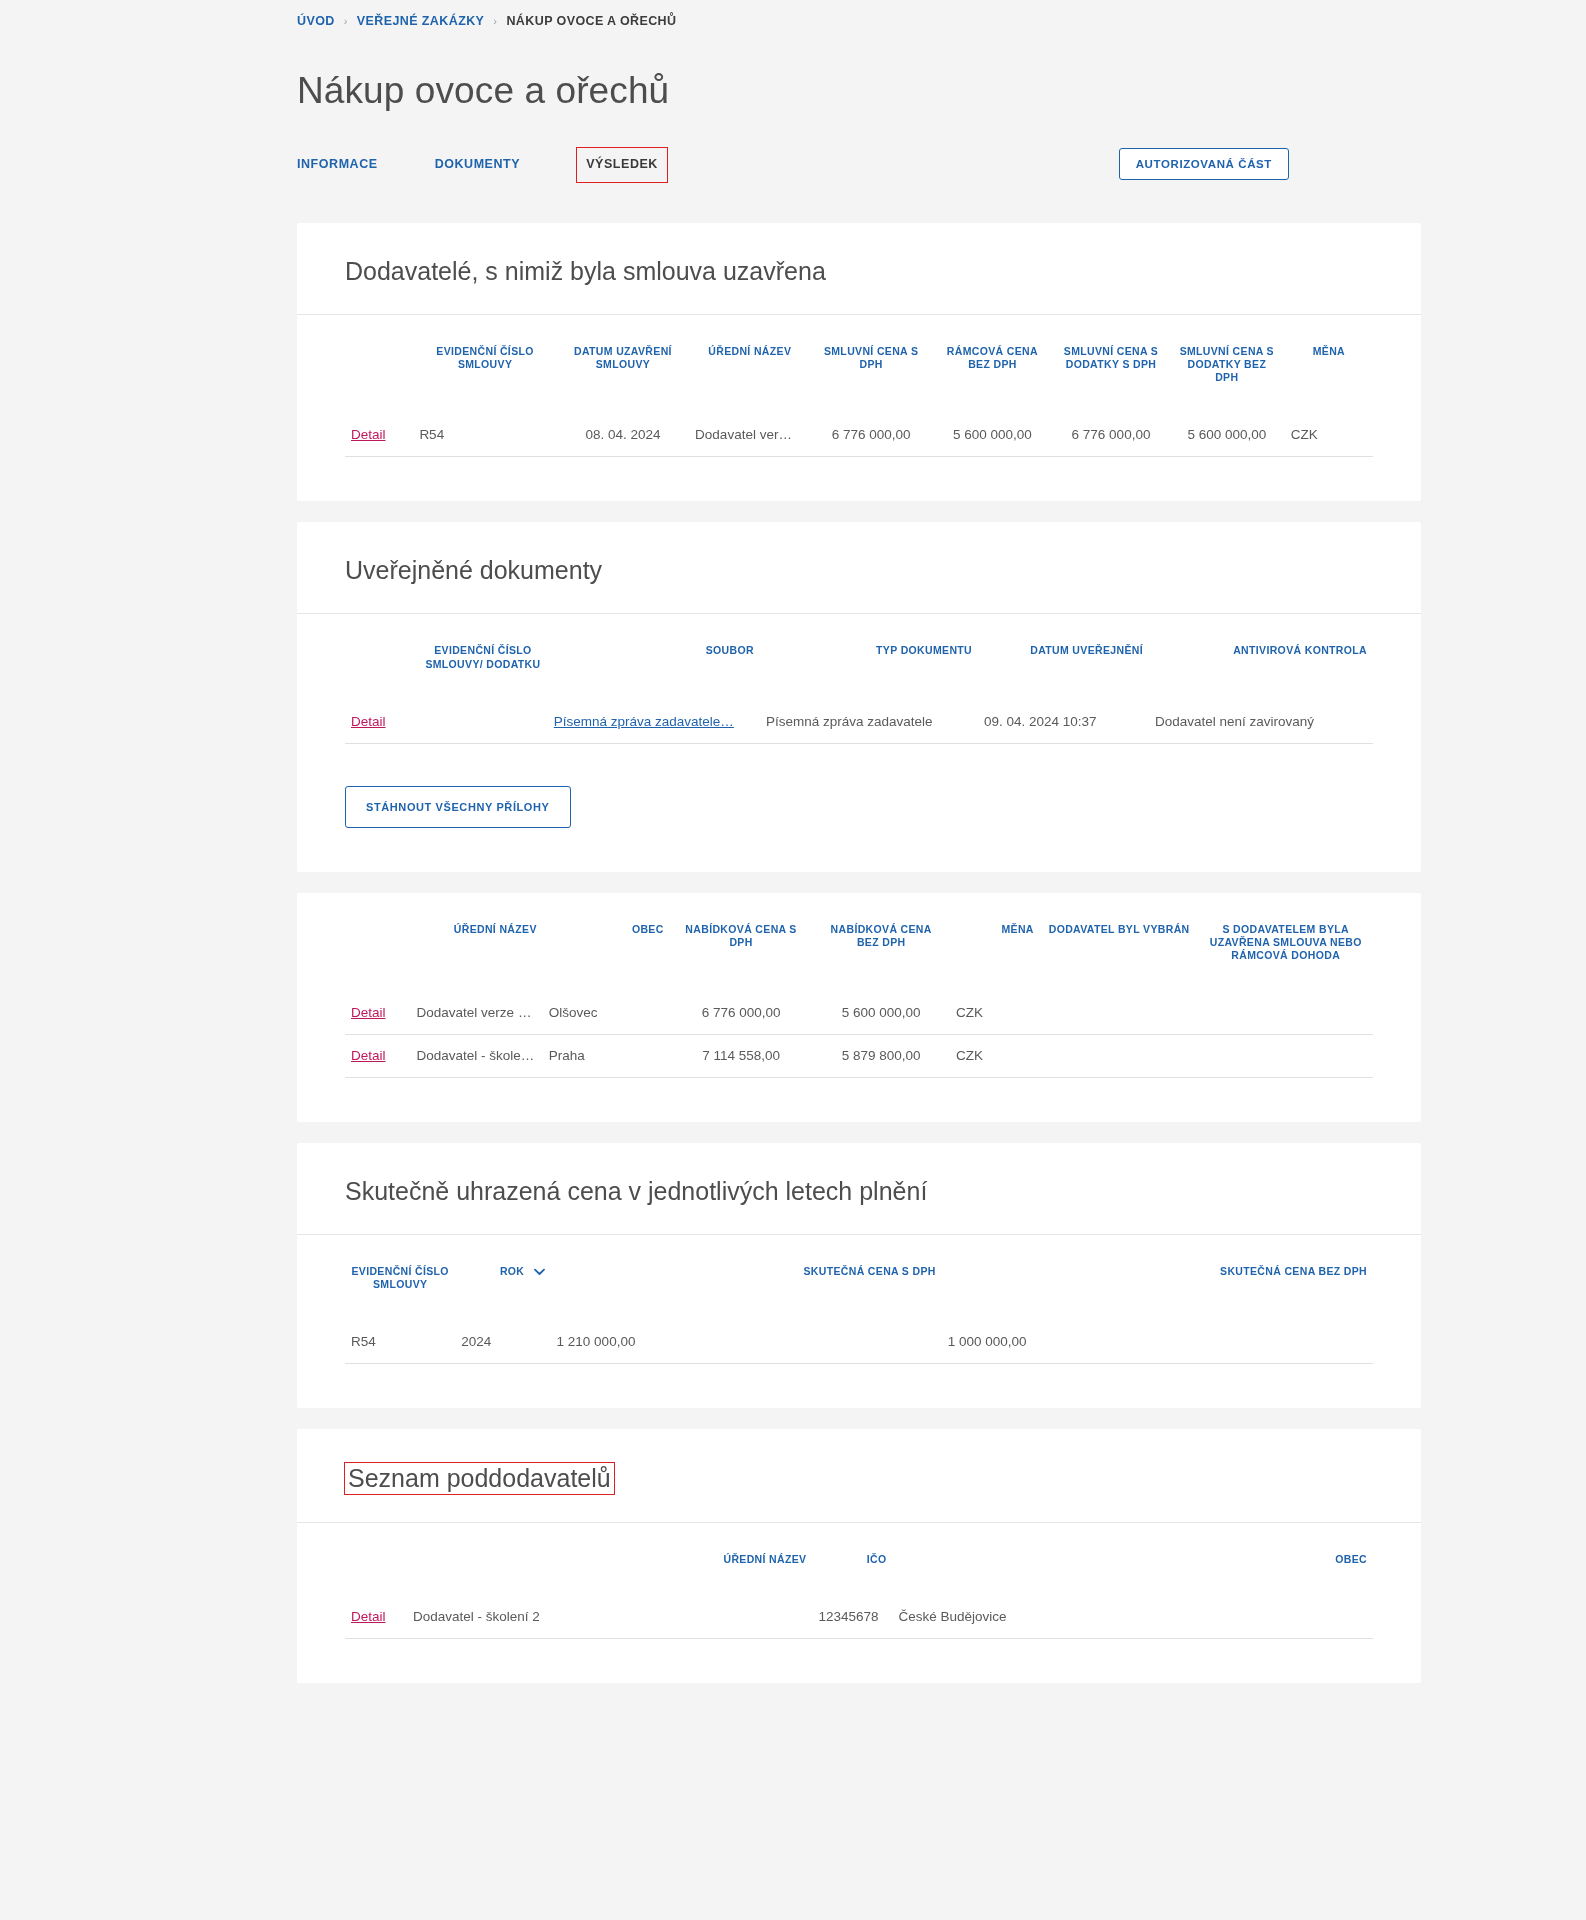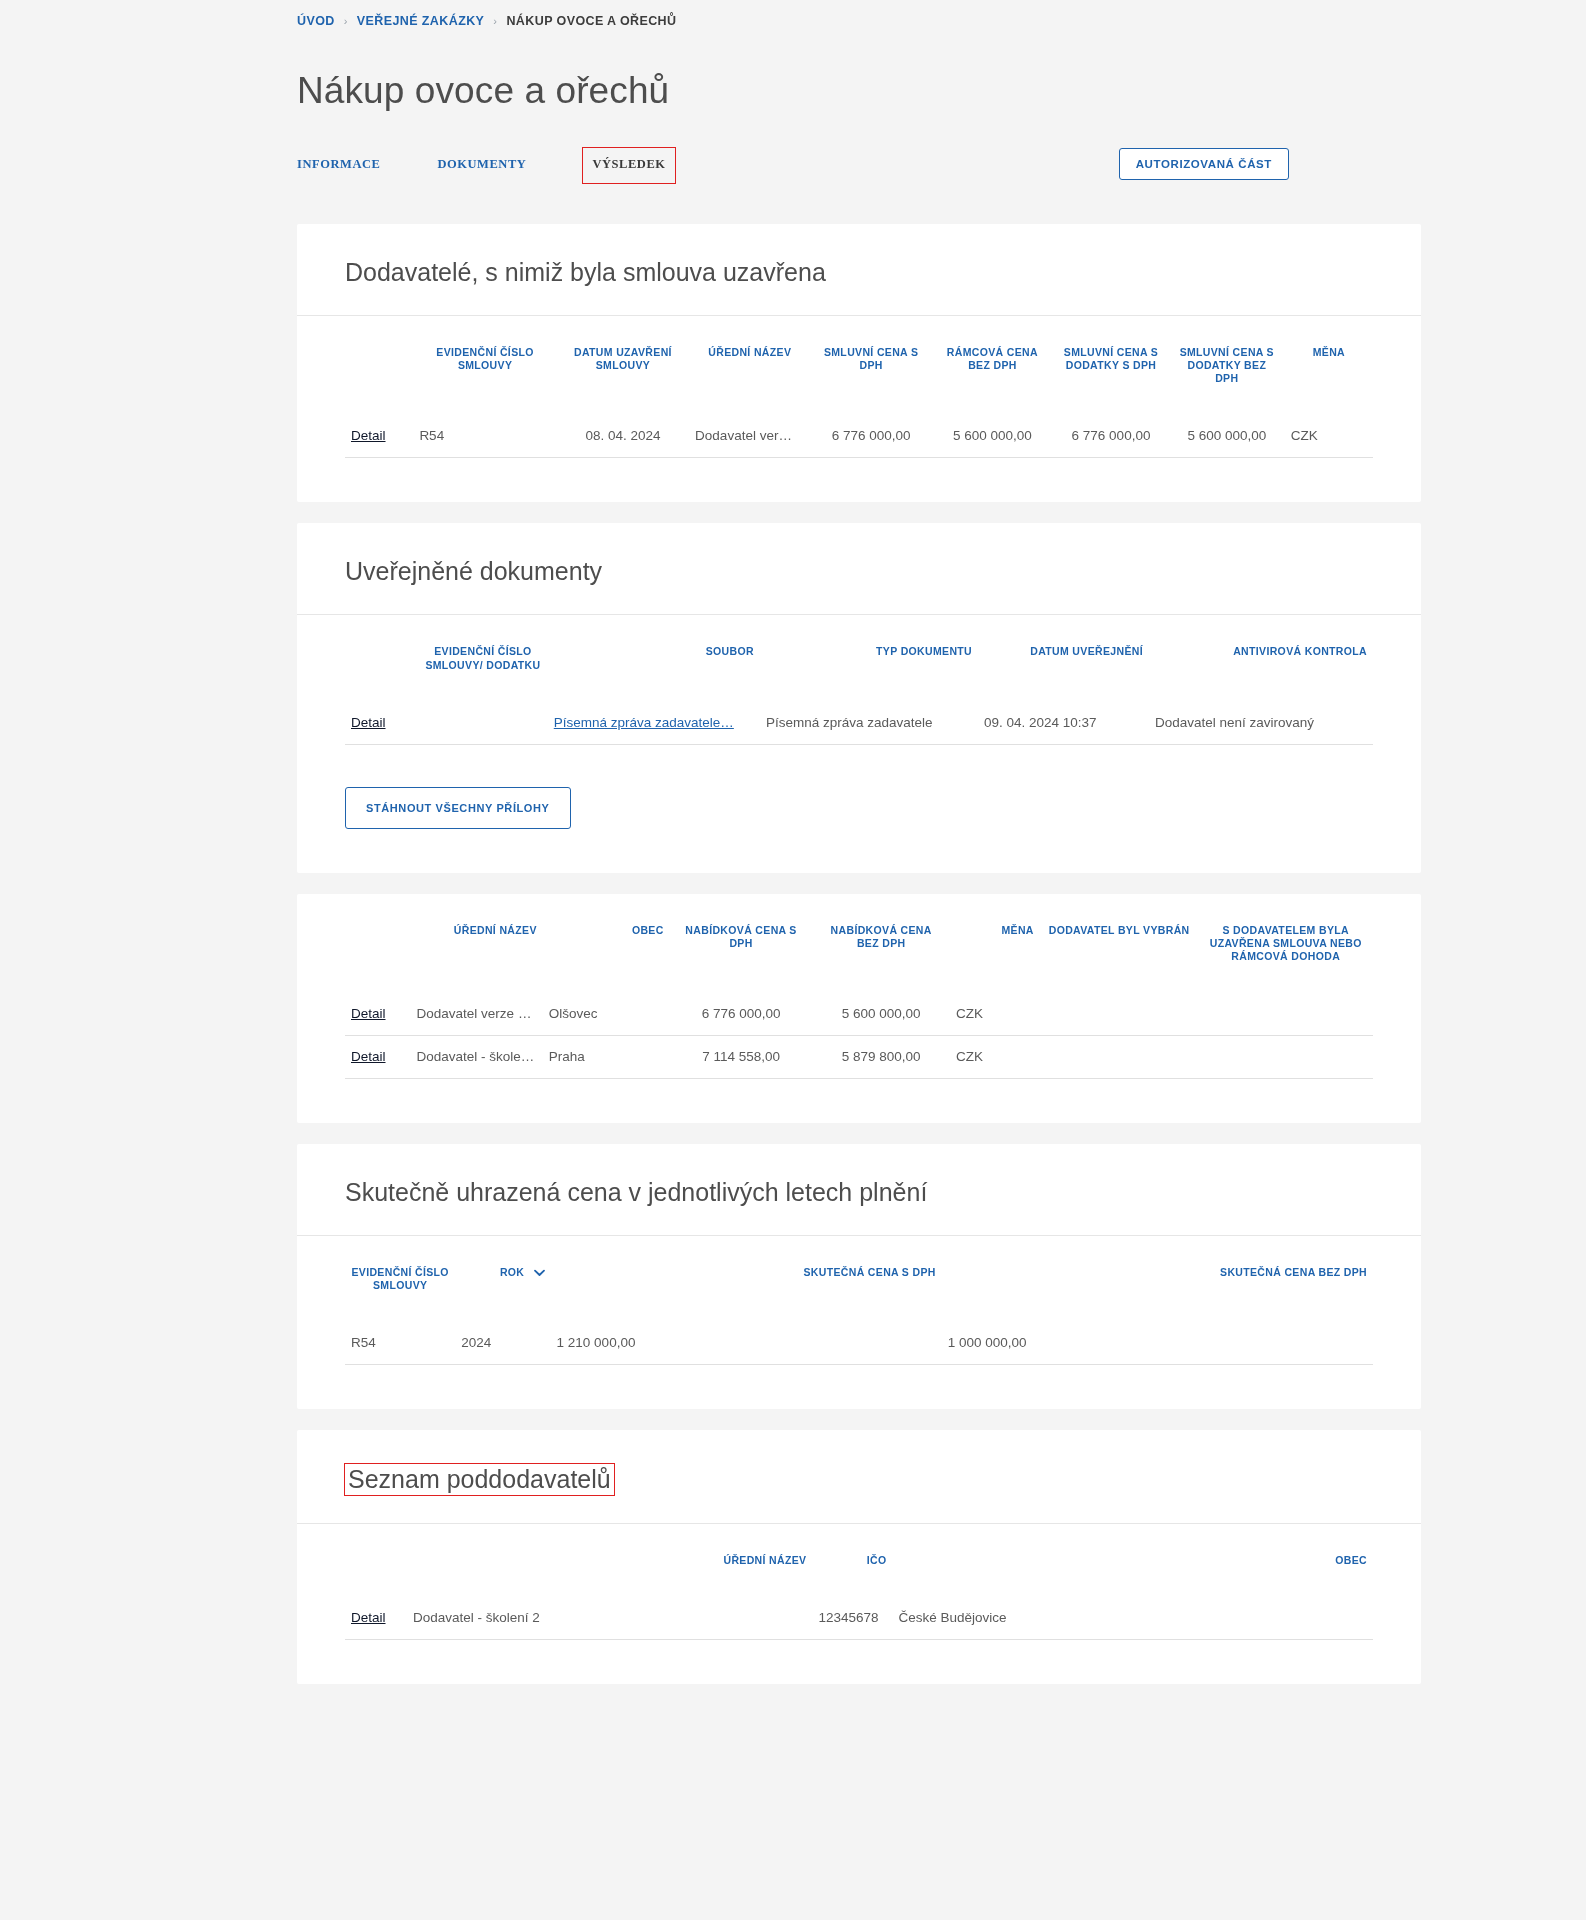--- a/index.html
+++ b/index.html
@@ -38,21 +38,21 @@
   }
 
   
   .tabbar {
     margin: 36px 0 0 0;
     padding: 0 239px 0 239px;
     display: flex;
     align-items: flex-start;
     justify-content: space-between;
   }
-  .tabs { display: flex; align-items: stretch; gap: 0; font-family: Liberation Serif, serif; }
+  .tabs { display: flex; align-items: stretch; gap: 0; }
   .tab {
     font-size: 12.5px;
     font-weight: bold;
     letter-spacing: .55px;
     color: #1f63ad;
     padding: 9px 17px 11px 0;
     margin-right: 40px;
     cursor: pointer;
     white-space: nowrap;
     background: none;
@@ -119,21 +119,21 @@
     color: #5a5a5a;
     padding: 13px 6px 14px 6px;
     border-bottom: 1px solid #e0e0e0;
     vertical-align: middle;
     white-space: nowrap;
     overflow: hidden;
     text-overflow: ellipsis;
   }
   td.center { text-align: center; }
   .detail-link {
-    color: #0f172a;
+    color: #be185d;
     text-decoration: underline;
     font-size: 13.5px;
     cursor: pointer;
   }
   .file-link {
     color: #1f63ad;
     text-decoration: underline;
     cursor: pointer;
   }
   .sort-ico { display: inline-block; margin-left: 6px; vertical-align: middle; }

